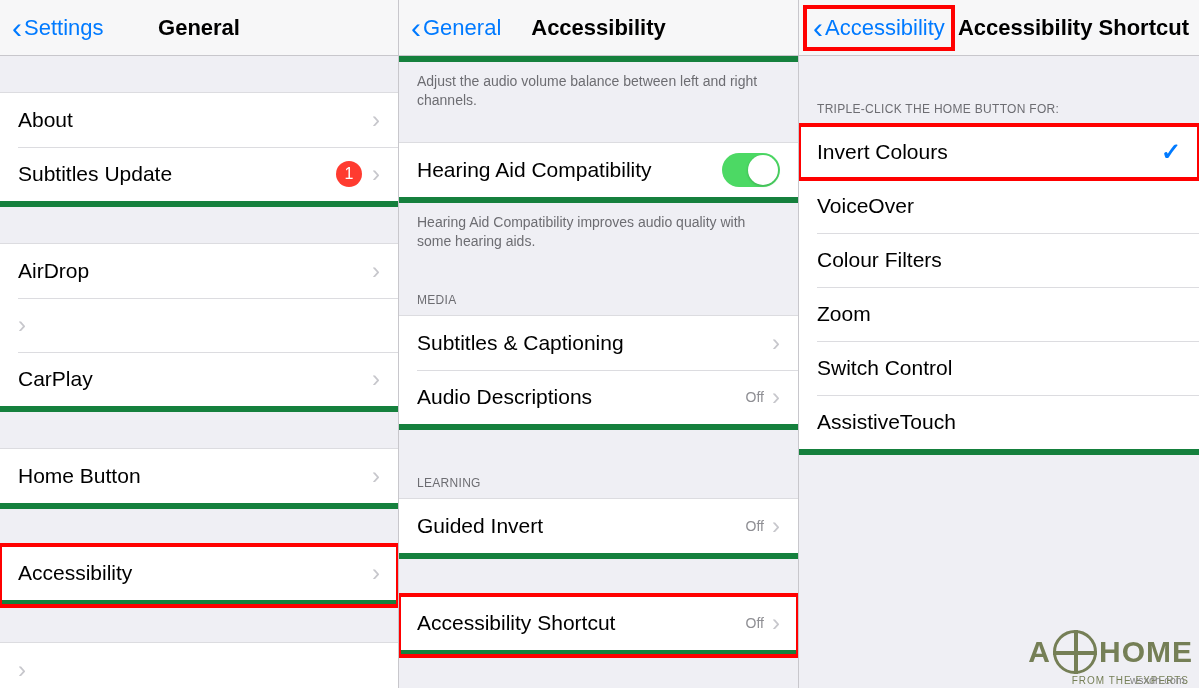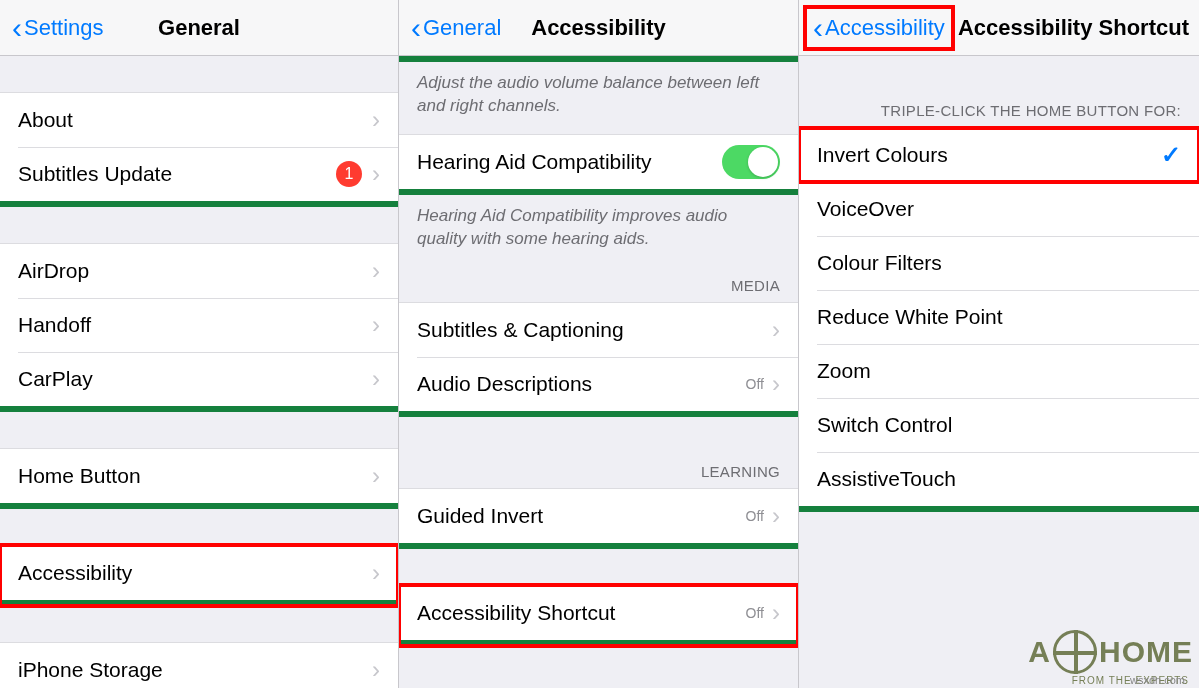--- a/index.html
+++ b/index.html
@@ -96,33 +96,31 @@
       background: #4cd964; position: relative;
     }
     .row .toggle::after {
       content: ""; position: absolute; right: 2px; top: 2px;
       width: 30px; height: 30px; border-radius: 15px; background: #fff;
       box-shadow: 0 1px 3px rgba(0,0,0,.2);
     }
     .row .check { color: #007aff; font-size: 24px; font-weight: 600; }
 
     .header-text {
-      font-size: 15px;
+      font-size: 12px;
       color: #6d6d72;
       padding: 10px 18px 8px;
       text-transform: uppercase;
       letter-spacing: 0.3px;
-      text-align: right;
     }
     .footer-text {
-      font-size: 17px;
+      font-size: 14px;
       color: #6d6d72;
-      padding: 10px 18px 16px;
+      padding: 10px 18px 32px;
       line-height: 1.35;
-      font-style: italic;
     }
 
     .hl-red {
       outline: 4px solid #ff0000;
       outline-offset: -2px;
       position: relative;
       z-index: 2;
     }
 
     .watermark {
@@ -182,21 +180,20 @@
       </div>
     </div>
 
     <div class="gap-md"></div>
     <div class="group">
       <div class="row">
         <span class="label">AirDrop</span>
         <span class="disclosure">›</span>
       </div>
       <div class="row">
-        <span class="label">Handoff</span>
         <span class="disclosure">›</span>
       </div>
       <div class="row">
         <span class="label">CarPlay</span>
         <span class="disclosure">›</span>
       </div>
     </div>
 
     <div class="gap-md"></div>
     <div class="group">
@@ -210,21 +207,20 @@
     <div class="group hl-red">
       <div class="row">
         <span class="label">Accessibility</span>
         <span class="disclosure">›</span>
       </div>
     </div>
 
     <div class="gap-md"></div>
     <div class="group">
       <div class="row">
-        <span class="label">iPhone Storage</span>
         <span class="disclosure">›</span>
       </div>
       <div class="row">
         
         
       </div>
     </div>
 
   </div>
 </div>
@@ -300,23 +296,20 @@
         <span class="label">Invert Colours</span>
         <span class="check">✓</span>
       </div>
       <div class="row">
         <span class="label">VoiceOver</span>
       </div>
       <div class="row">
         <span class="label">Colour Filters</span>
       </div>
       <div class="row">
-        <span class="label">Reduce White Point</span>
-      </div>
-      <div class="row">
         <span class="label">Zoom</span>
       </div>
       <div class="row">
         <span class="label">Switch Control</span>
       </div>
       <div class="row">
         <span class="label">AssistiveTouch</span>
       </div>
     </div>
   </div>

